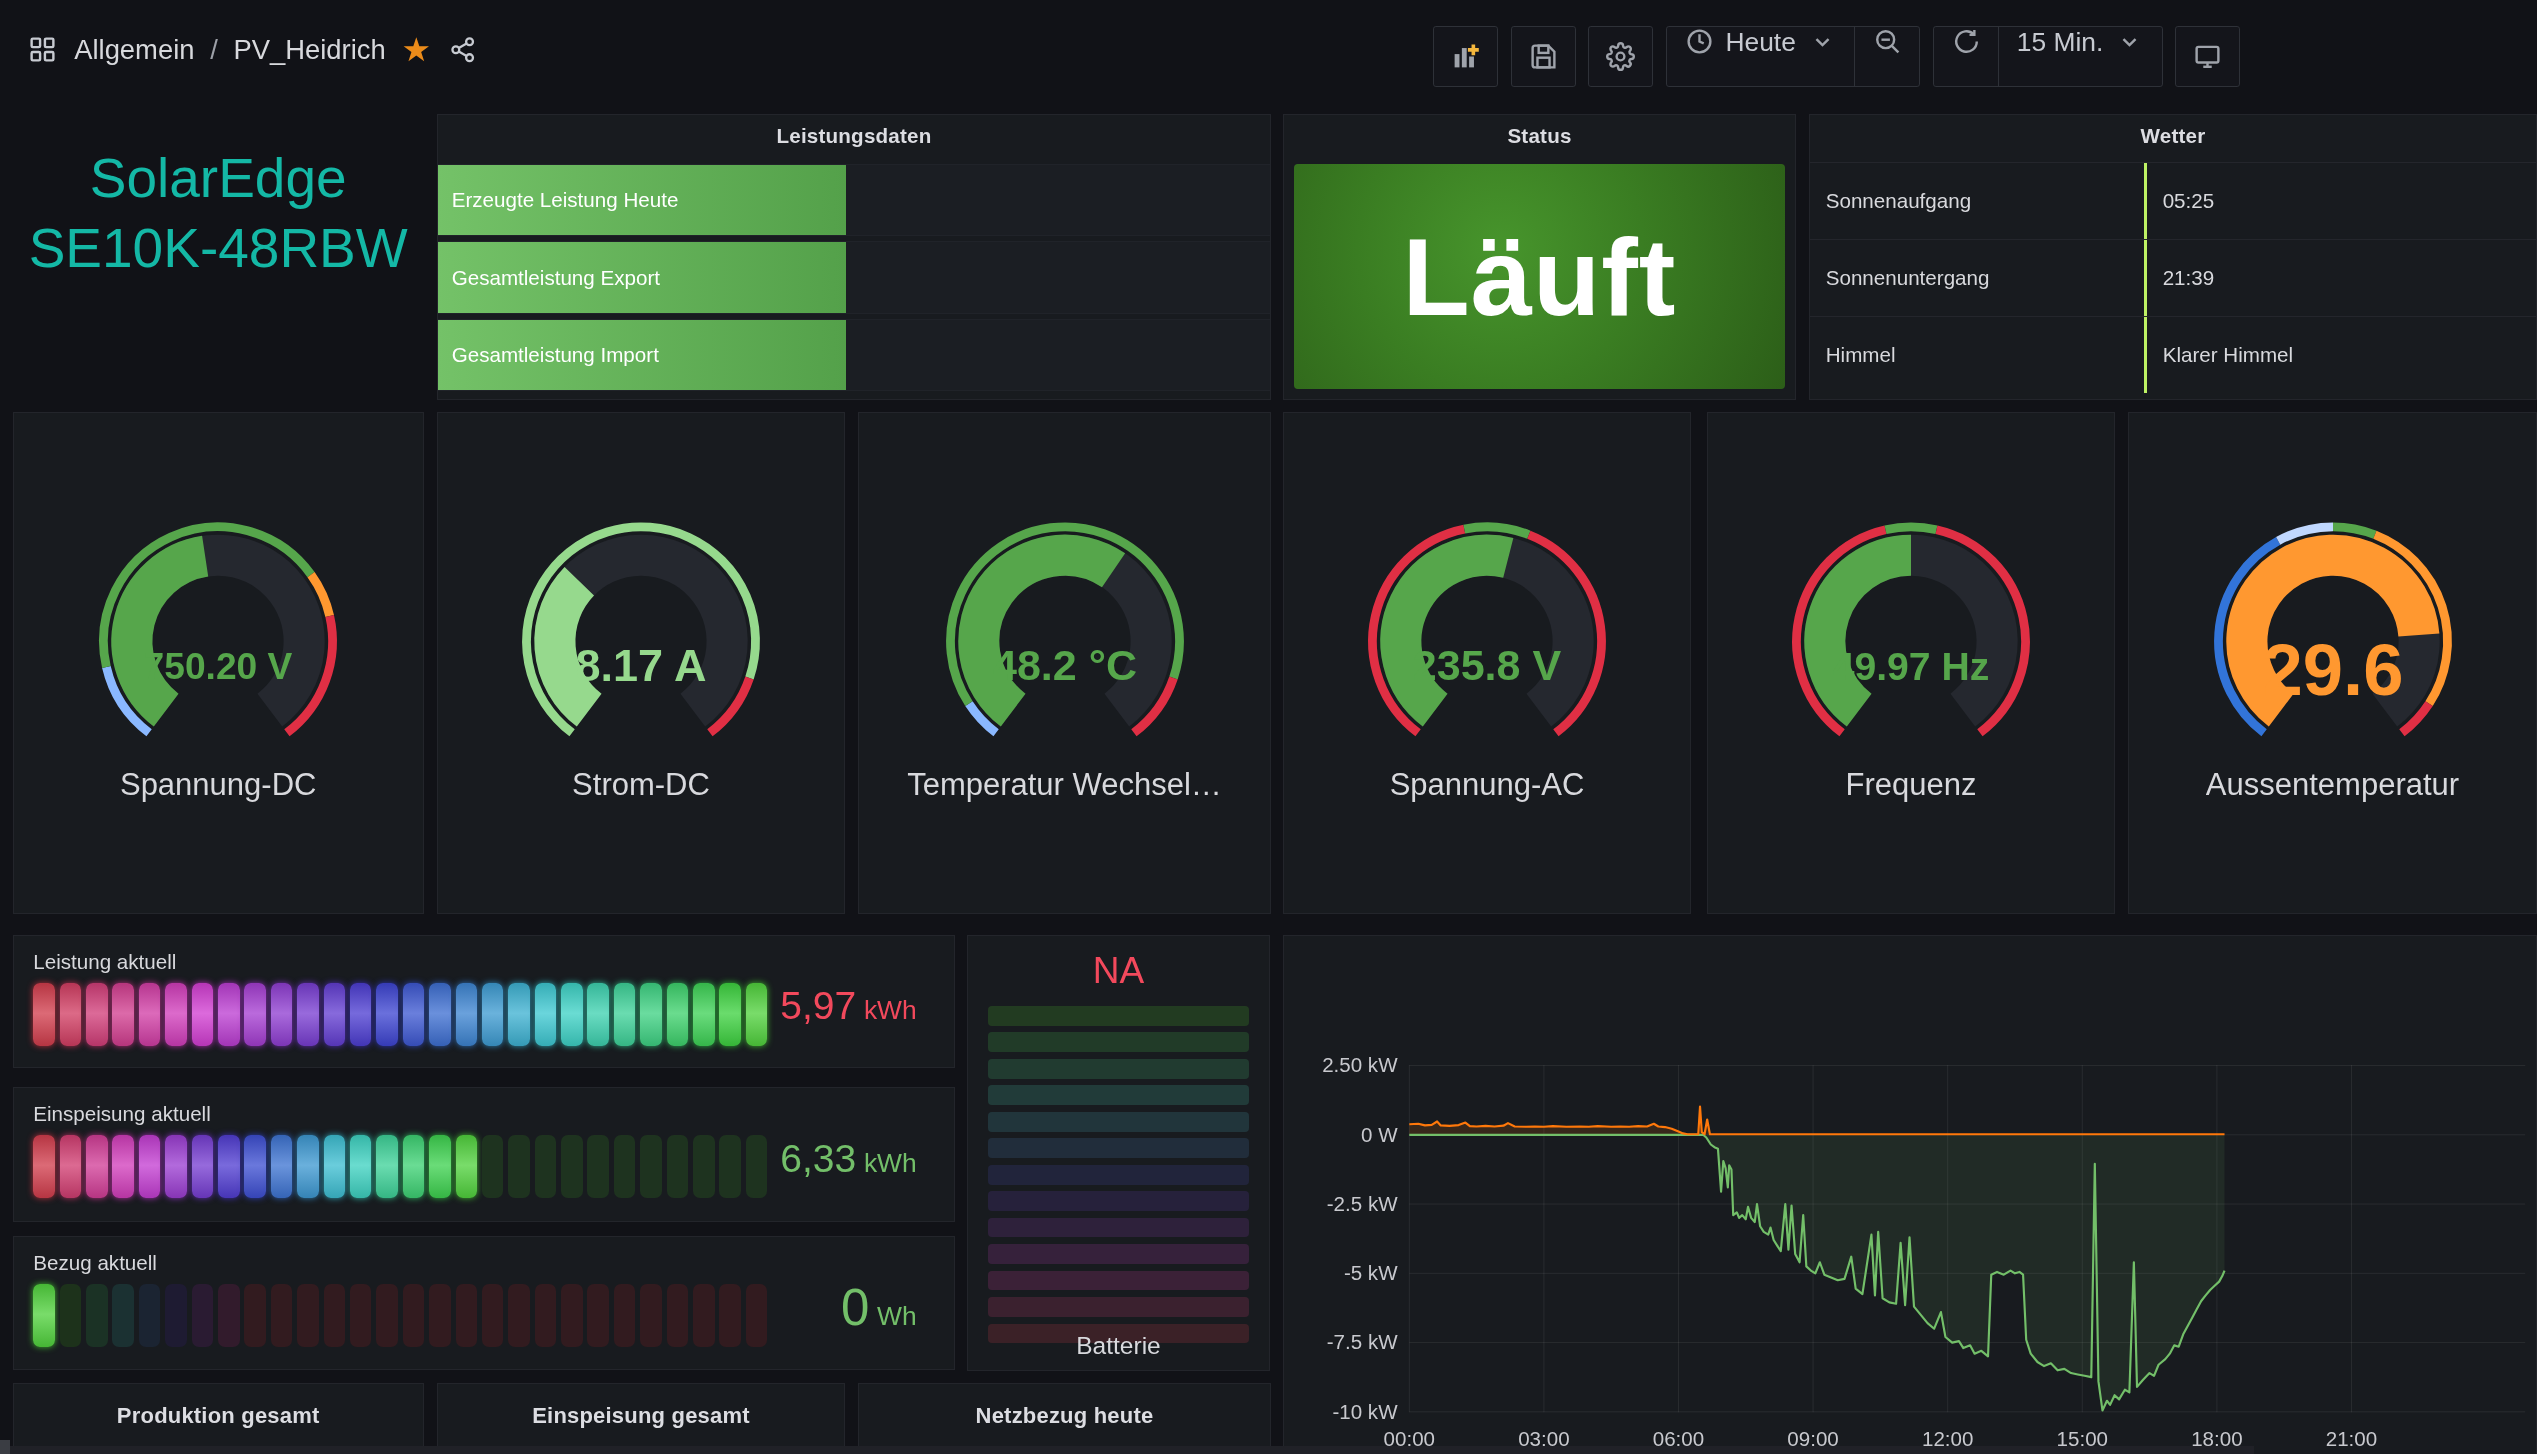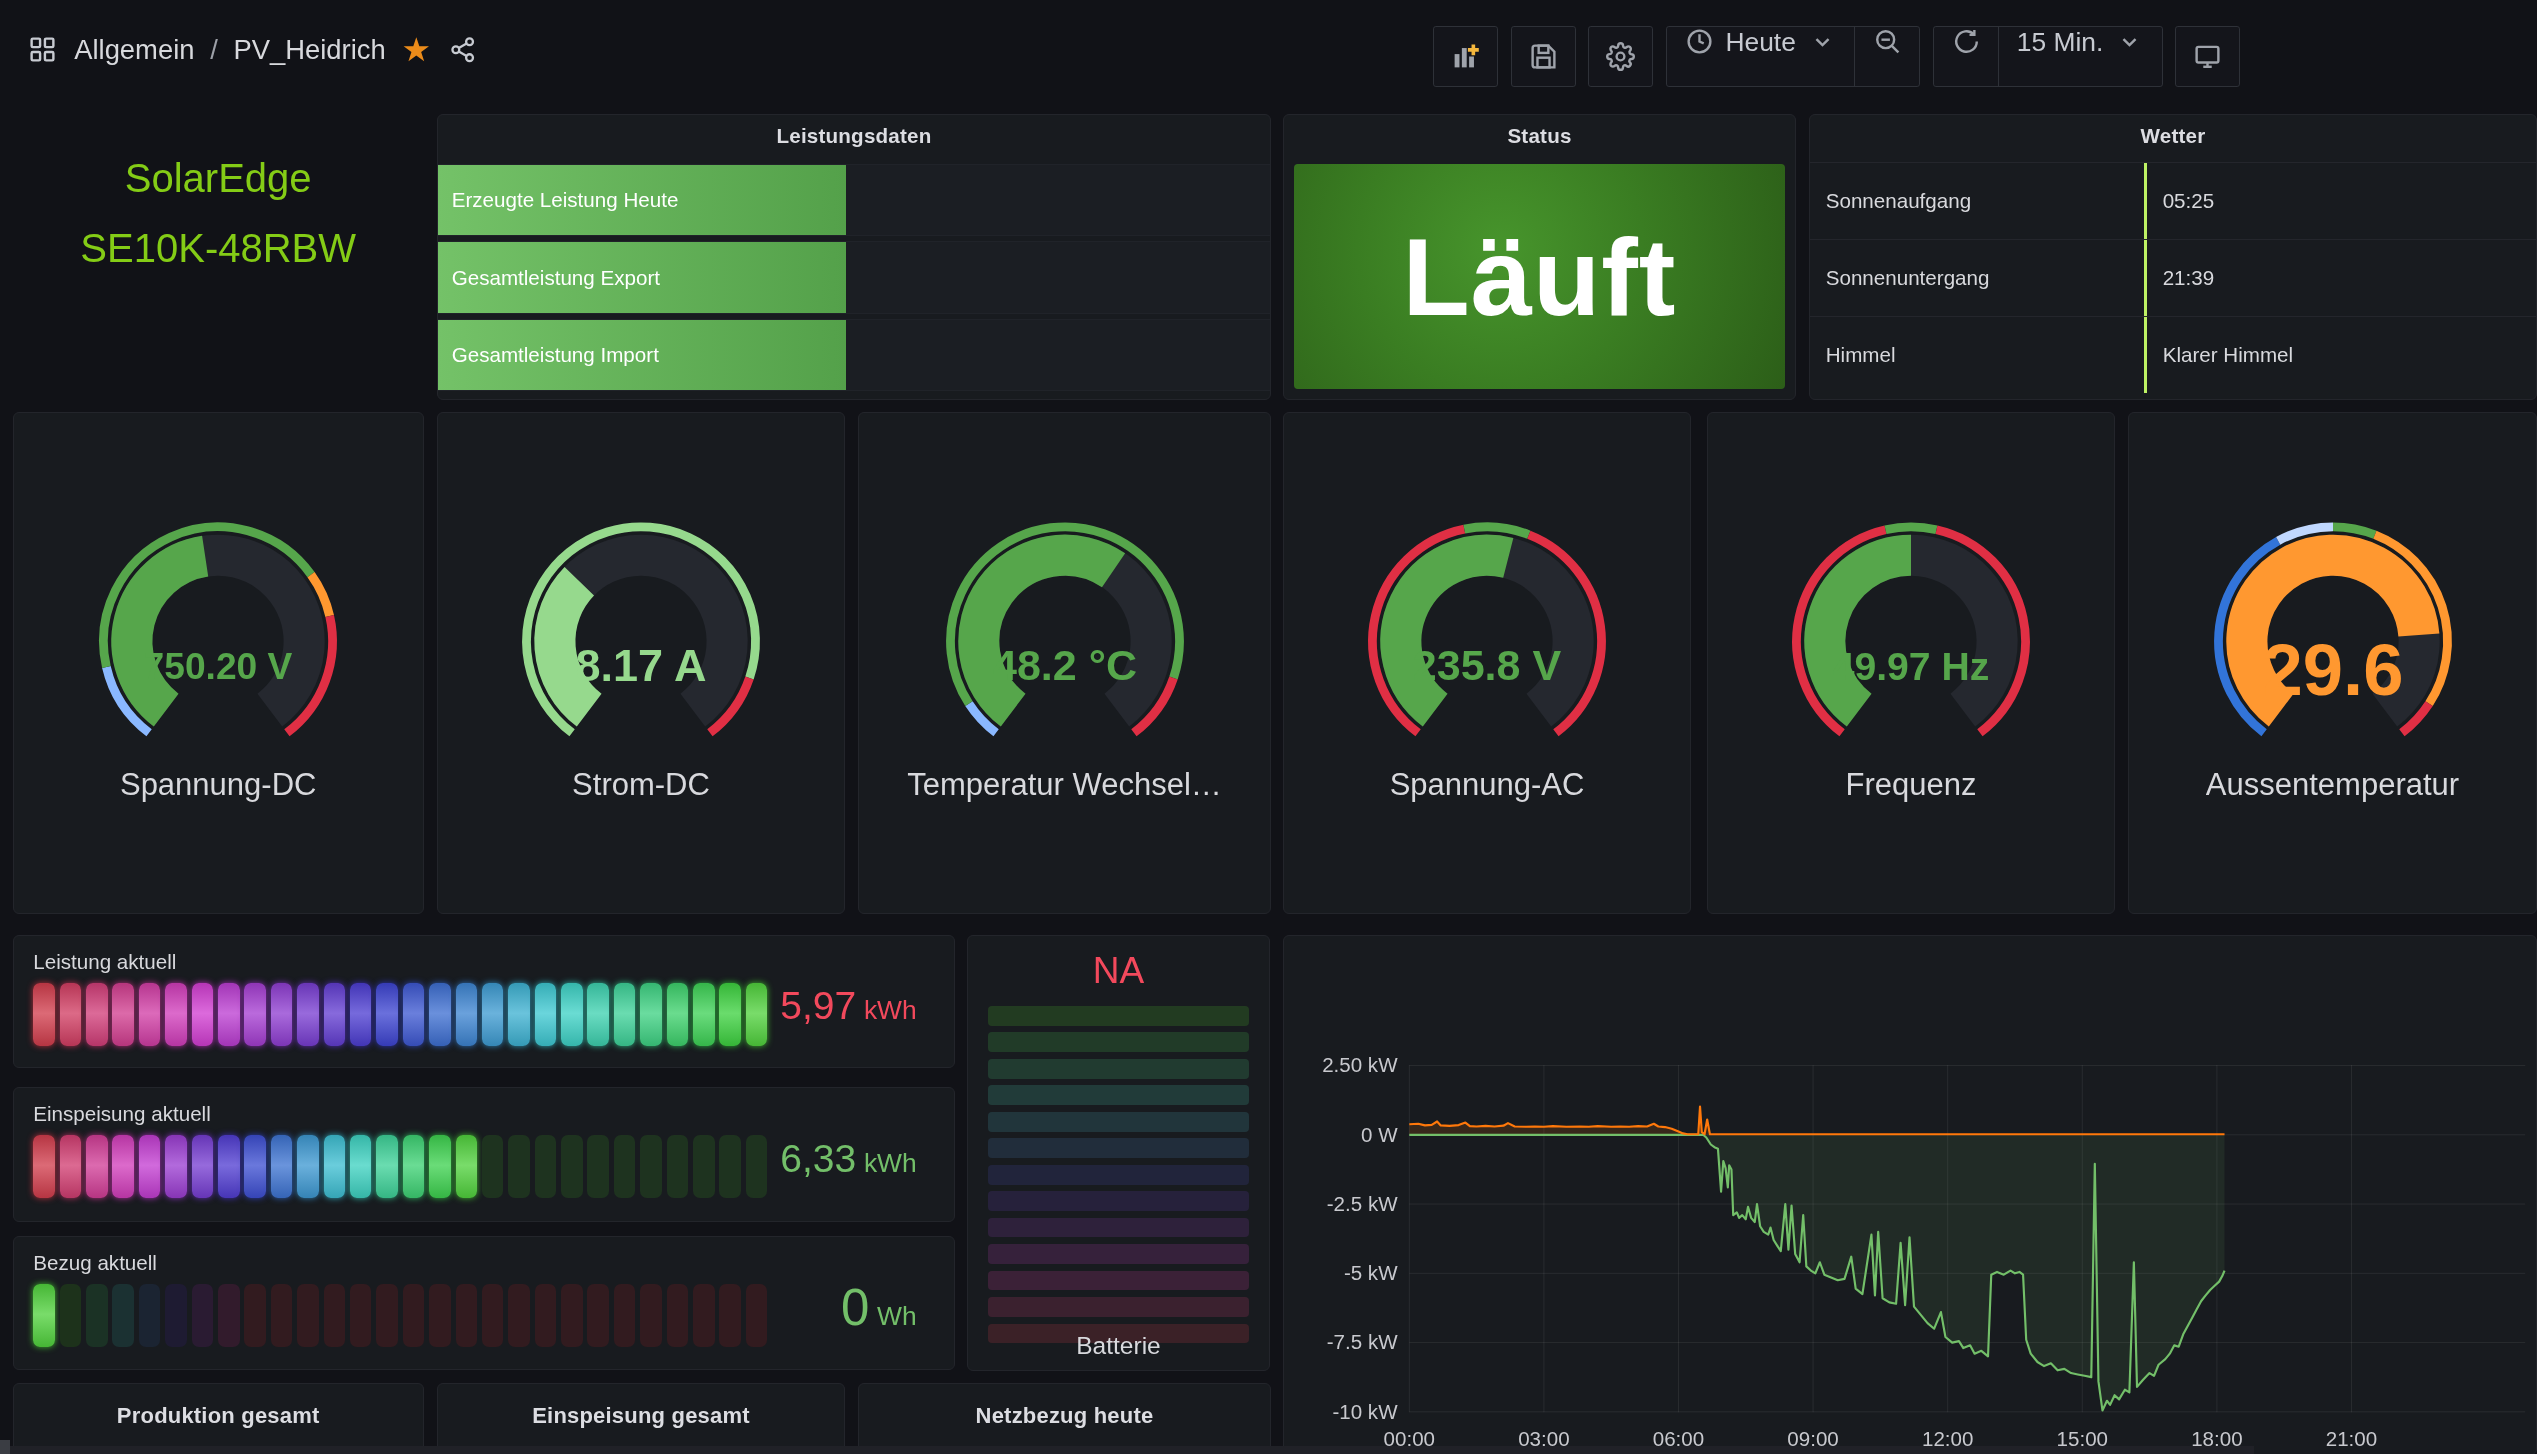--- a/index.html
+++ b/index.html
@@ -17,28 +17,28 @@
   #toolbar{position:absolute;right:13.7px;top:25.5px;display:flex;gap:12.7px;height:61px;}
   .tbtn,.tgroup{background:#14151b;border:1px solid #2e3138;border-radius:2.9px;color:#aeb2ba;
     display:flex;align-items:center;}
   .tbtn{width:63px;justify-content:center;cursor:pointer;}
   .tgroup .seg{display:flex;align-items:flex-start;gap:11.7px;padding:0 17.6px;height:100%;cursor:pointer;}
   .tgroup .seg + .seg{border-left:1px solid #2e3138;}
   .tgroup .lbl{font-size:26.4px;color:#c7cad1;white-space:nowrap;}
   .ticon{width:29px;height:29px;}
 
   
-  .panel{position:absolute;background:#181b1f;border:1px solid #23252b;border-radius:6px;box-sizing:border-box;}
+  .panel{position:absolute;background:#181b1f;border:1px solid #23252b;border-radius:0;box-sizing:border-box;}
   .ptitle{height:41px;display:flex;align-items:center;justify-content:center;
     font-size:20.6px;font-weight:600;color:#dcdde2;letter-spacing:0.2px;cursor:pointer;}
 
   
   #panel-device{left:12.7px;top:114px;width:411px;height:286px;background:transparent;border:none;
     display:flex;flex-direction:column;align-items:center;justify-content:flex-start;padding-top:29px;}
-  #panel-device .line{color:#84cc16;font-size:40px;line-height:70px;}
+  #panel-device .line{color:#14b8a6;font-size:55px;line-height:70px;}
 
   
   #panel-leistungsdaten{left:437px;top:114px;width:834px;height:286px;}
   .ldrows{position:absolute;left:0;right:0;top:49px;bottom:7.8px;display:flex;flex-direction:column;gap:4.9px;}
   .ldrow{flex:1;display:flex;border-top:1px solid #202329;border-bottom:1px solid #202329;}
   .ldrow .bar{width:49%;background:linear-gradient(90deg,#74c268,#54a14a);display:flex;align-items:center;}
   .ldrow .bar span{color:#fff;font-size:20.6px;padding-left:13.7px;font-weight:500;}
   .ldrow .rest{flex:1;background:#1b1e23;}
 
   

